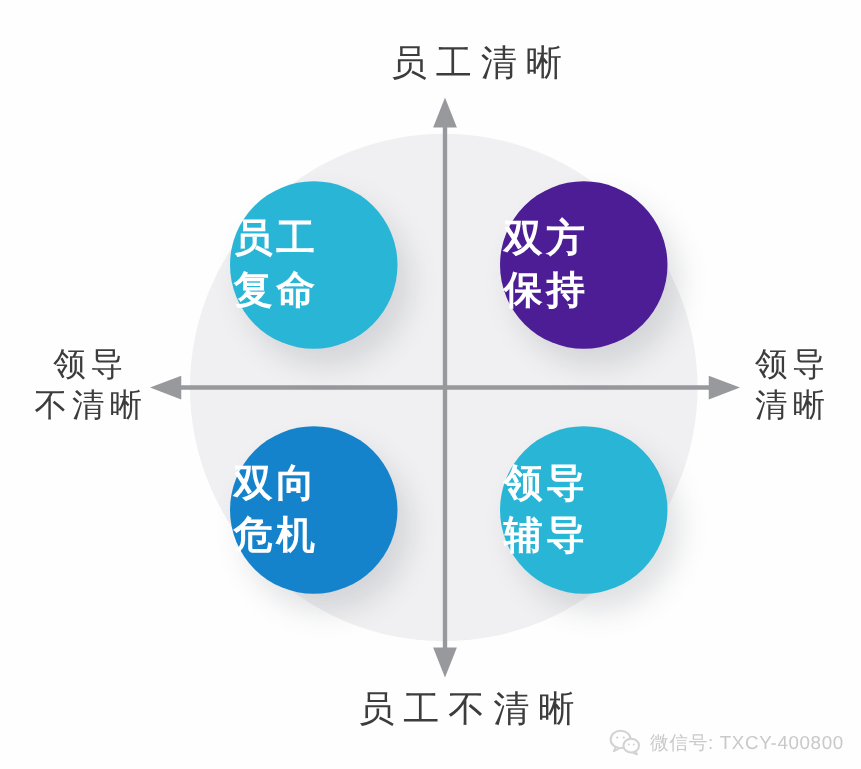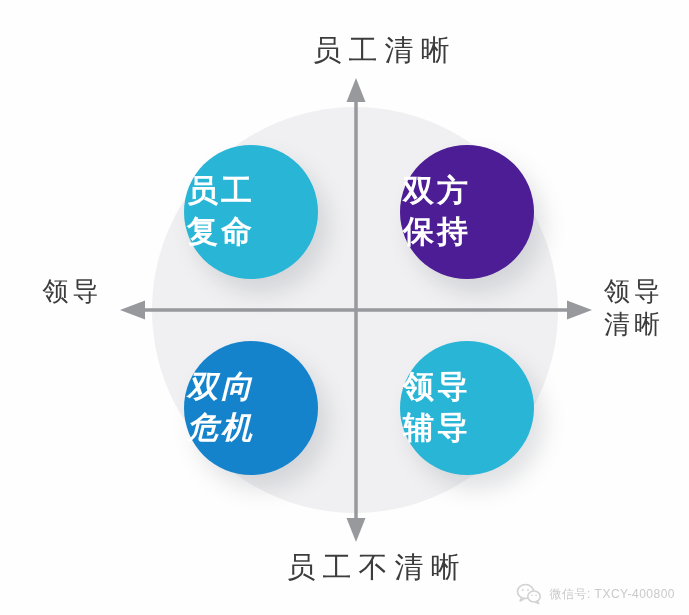--- a/index.html
+++ b/index.html
@@ -44,21 +44,21 @@
     color: #ffffff;
     font-size: 31px;
     font-weight: bold;
     line-height: 1.32;
     text-align: center;
     letter-spacing: 3px;
     text-indent: 3px;
   }
   .q-tl { left: 184px; top: 145px; }
   .q-tr { left: 400px; top: 145px; }
-  .q-bl { left: 184px; top: 341px; font-style: italic; }
+  .q-bl { left: 184px; top: 341px; }
   .q-br { left: 400px; top: 341px; }
   .axis-label {
     position: absolute;
     color: #3c3c3c;
     font-weight: 500;
     white-space: nowrap;
   }
   .axis-label.h {
     font-size: 29px;
     letter-spacing: 7px;
@@ -77,21 +77,21 @@
   .bottom-label { left: 373px; top: 548px; }
   .left-label   { left: 8px;   top: 275px; width: 125px; }
   .right-label  { left: 571px; top: 275px; width: 122px; }
   .watermark {
     position: absolute;
     right: 14px;
     bottom: 10px;
     display: flex;
     align-items: center;
     gap: 7px;
-    font-size: 12px;
+    font-size: 15px;
     letter-spacing: 0.5px;
   }
   .watermark .wm-icon { flex: 0 0 auto; display: block; }
 </style>
 </head>
 <body>
 
 <div class="canvas">
 
   <div class="bg-circle" style="background: rgb(240, 240, 242);"></div>
@@ -106,20 +106,21 @@
       <line x1="141" y1="310" x2="571" y2="310" stroke-width="3.5" stroke="#97999d"></line>
       <polygon points="120,310 145,300.5 145,319.5" fill="#97999d"></polygon>
       <polygon points="592,310 567,300.5 567,319.5" fill="#97999d"></polygon>
     </g>
   </svg>
 
   <div class="axis-label h top-label">员工清晰</div>
 
   <div class="axis-label v left-label">
     <div>领导</div>
+    <div>不清晰</div>
   </div>
 
   <div class="axis-label v right-label">
     <div>领导</div>
     <div>清晰</div>
   </div>
 
   <div class="axis-label h bottom-label">员工不清晰</div>
 
   <div class="quad-circle q-tl" style="background: rgb(41, 181, 214);">

